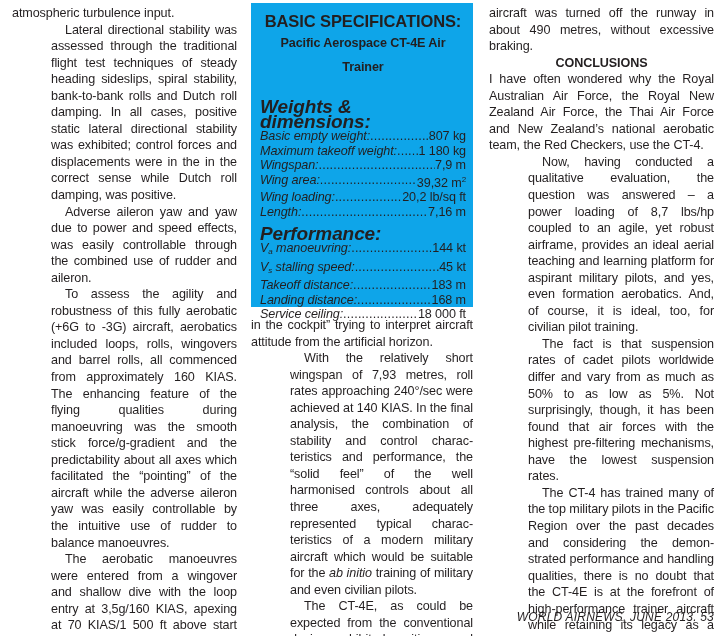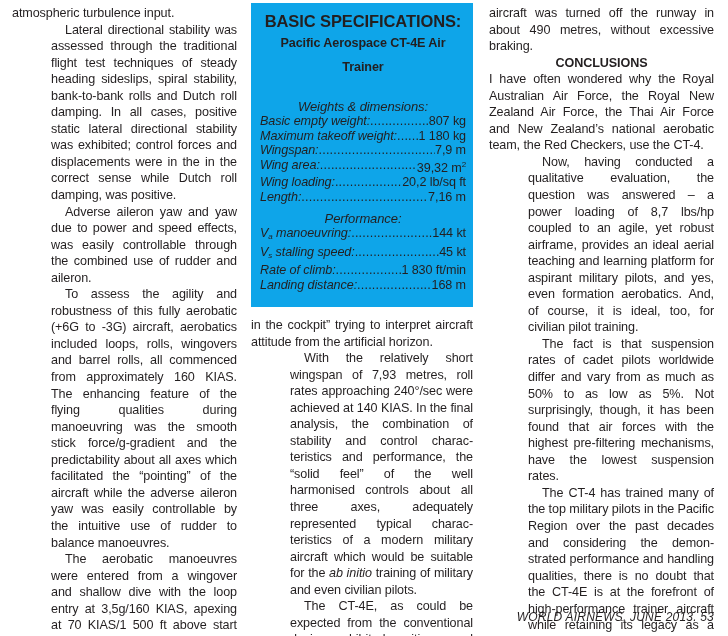--- a/index.html
+++ b/index.html
@@ -29,21 +29,21 @@
       text-align: left;
     }
     .spec-title {
       text-align: center; font-weight: bold; font-size: 16.5px;
       line-height: 19px; margin-top: 3px; color: #231f20;
     }
     .spec-subtitle {
       text-align: center; font-weight: bold; font-size: 12.6px;
       line-height: 24px; margin-bottom: 20px;
     }
-    .spec-heading { font-weight: normal; font-style: italic; font-size: 13px; line-height: 15px; text-align: center; }
+    .spec-heading { font-weight: bold; font-style: italic; font-size: 19px; line-height: 15px; }
     .spec-row {
       display: flex; font-size: 12.6px; line-height: 14.5px; white-space: nowrap;
     }
     .spec-row .lbl { flex: 0 0 auto; font-style: italic; }
     .spec-row .dots { flex: 1 1 auto; overflow: hidden; }
     .spec-row .dots::before {
       content: "......................................................................................................";
       letter-spacing: 0.2px;
     }
     .spec-row .val { flex: 0 0 auto; }
@@ -113,28 +113,33 @@
       <span class="lbl"><span>V</span><span class="sub">a</span><span> manoeuvring: </span></span>
         <span class="dots"></span>
         <span class="val">144 kt</span>
     </div>
     <div class="spec-row">
       <span class="lbl"><span>V</span><span class="sub">s</span><span> stalling speed:</span></span>
         <span class="dots"></span>
         <span class="val">45 kt</span>
     </div>
     <div class="spec-row">
-      <span class="lbl">Rate of climb: </span>
+      <span class="lbl">Takeoff distance: </span>
         <span class="dots"></span>
-        <span class="val">1 830 ft/min</span>
+        <span class="val">183 m</span>
     </div>
     <div class="spec-row">
       <span class="lbl">Landing distance: </span>
         <span class="dots"></span>
         <span class="val">168 m</span>
+    </div>
+    <div class="spec-row">
+      <span class="lbl">Service ceiling: </span>
+        <span class="dots"></span>
+        <span class="val">18 000 ft</span>
     </div>
   </div>
 
   <div class="mid-text">
     <p>in the cockpit” trying to interpret aircraft attitude from the artificial horizon.</p>
     <p class="indent"><span>With the relatively short wingspan of 7,93 metres, roll rates approaching 240°/sec were achieved at 140 KIAS. In the final analysis, the combination of stability and control charac-teristics and performance, the “solid feel” of the well harmonised controls about all three axes, adequately represented typical charac-teristics of a modern military aircraft which would be suitable for the </span><i>ab initio</i><span> training of military and even civilian pilots.</span></p>
     <p class="indent"><span>The CT-4E, as could be expected from the conventional design, exhibited positive speed stability in the landing configuration at 85 KIAS (V</span><span class="sub">ref</span><span> +10 kts)/50 ft obstacle simulation over the threshold and landing on runway 29, the</span></p>
   </div>
 </div>
 

